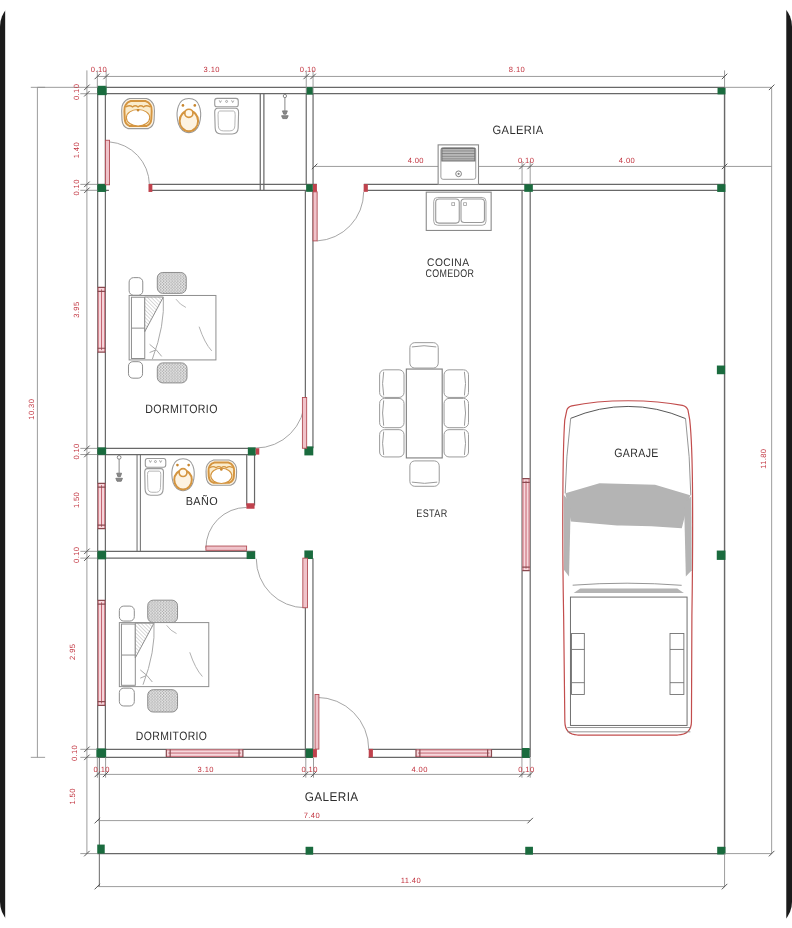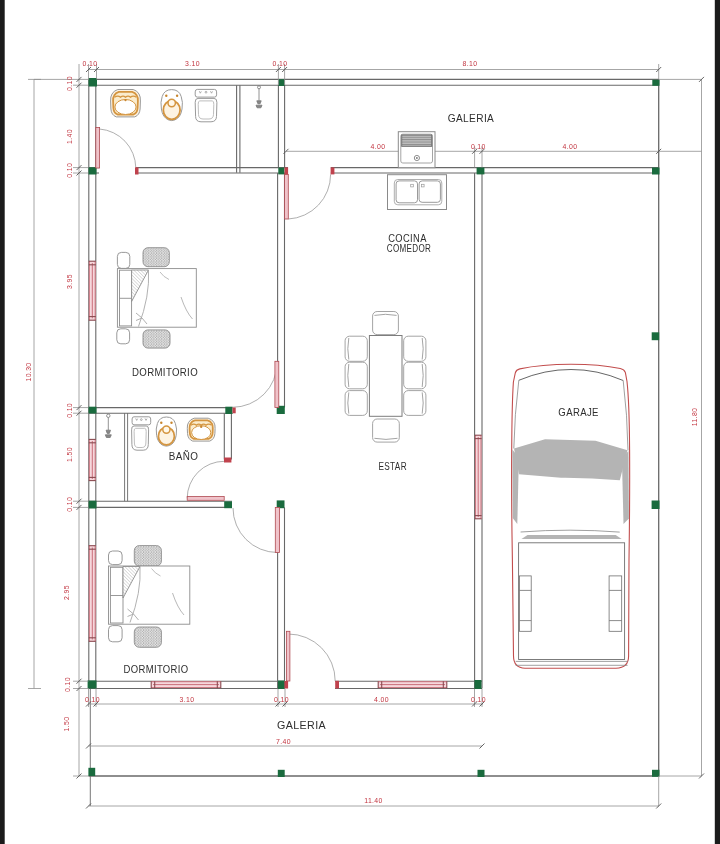--- a/index.html
+++ b/index.html
@@ -1,17 +1,17 @@
 <!DOCTYPE html>
 <html><head>
 <meta charset="utf-8">
 <style>
   html,body{margin:0;padding:0;background:#ffffff;}
   .page{position:relative;width:720px;height:844px;background:#ffffff;overflow:hidden;
-        font-family:"Liberation Sans", sans-serif;}
+        font-family:"Liberation Sans", sans-serif;border-radius:24px;}
   svg{position:absolute;left:0;top:0;filter:blur(0.3px);}
   text{font-family:"Liberation Sans", sans-serif;opacity:0.999;}
   .rm{fill:#2e2e2e;letter-spacing:0.4px;}
   .dim{fill:#c23540;font-size:6.9px;letter-spacing:0.35px;}
 </style>
 </head>
 <body>
 <div class="page">
 <svg width="720" height="844" viewBox="0 0 720 844">
 <defs>

